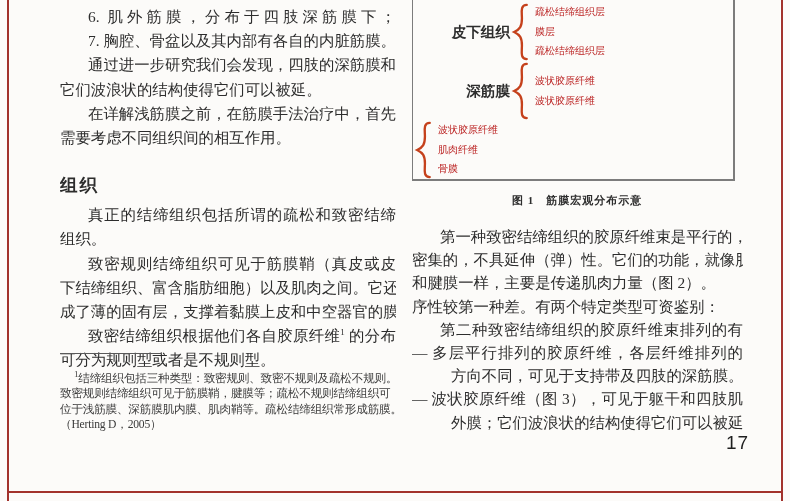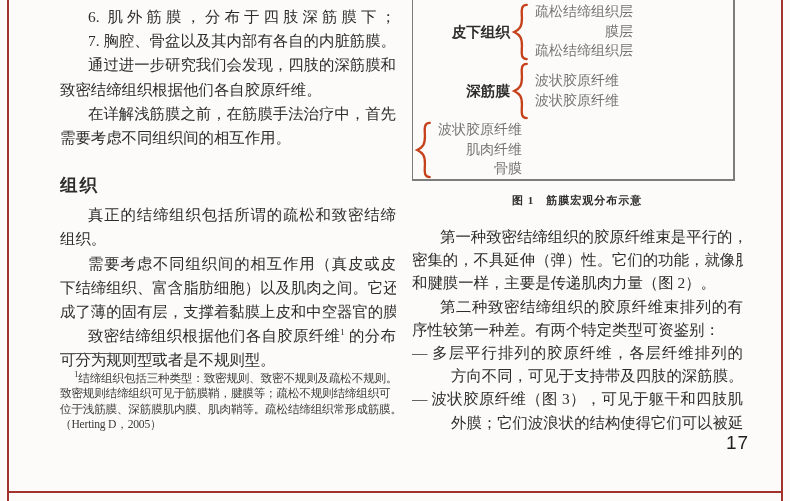--- a/index.html
+++ b/index.html
@@ -34,21 +34,21 @@
 
   
   .figure-box {
     position:absolute; left:412px; top:-2px; width:323px; height:183px;
     border:1px solid #7c7c7c; border-right-width:2px; border-bottom-width:2px;
     background:#fcfbf9; padding-top:3px;
   }
   .fig-group { display:flex; align-items:center; height:59px; }
   .fig-label-wrap { width:97px; text-align:right; font-size:14.6px; font-weight:bold; line-height:16px; color:#2d2d2d; }
   .brace-wrap { width:20px; height:58px; display:flex; align-items:center; justify-content:center; }
-  .fig-items { margin-left:5px; font-size:14px; color:#737373;text-align:right; }
+  .fig-items { margin-left:5px; font-size:10px; color:#b91c1c; }
   .fig-items > div { height:19.6px; line-height:19.6px; white-space:nowrap; }
 
   .figure-caption {
     position:absolute; left:412px; top:193px; width:330px;
     text-align:center; font-weight:bold; font-size:11px; letter-spacing:1px;
   }
 
   .col-right { position:absolute; left:412px; top:225px; width:331px; }
   .col-right .line { width:331px; height:23.2px; line-height:23.2px; font-size:15.4px; }
   .col-right .line.hang { padding-left:39px; }
@@ -65,29 +65,29 @@
 <div class="sheet">
 
   <div class="frame-v frame-left"></div>
   <div class="frame-v frame-right"></div>
   <div class="frame-bottom"></div>
 
   <div class="col-left">
     <div class="line ind">6. 肌外筋膜，分布于四肢深筋膜下；</div>
     <div class="line ind">7. 胸腔、骨盆以及其内部有各自的内脏筋膜。</div>
     <div class="line ind">通过进一步研究我们会发现，四肢的深筋膜和</div>
-    <div class="line end">致密结缔组织根据他们各自胶原纤维。</div>
+    <div class="line end">它们波浪状的结构使得它们可以被延。</div>
     <div class="line ind">在详解浅筋膜之前，在筋膜手法治疗中，首先</div>
     <div class="line end">需要考虑不同组织间的相互作用。</div>
 
     <div class="line heading">组织</div>
 
     <div class="line ind">真正的结缔组织包括所谓的疏松和致密结缔</div>
     <div class="line end">组织。</div>
-    <div class="line ind">需要考虑不同组织间的相互作用（真皮或皮</div>
+    <div class="line ind">致密规则结缔组织可见于筋膜鞘（真皮或皮</div>
     <div class="line">下结缔组织、富含脂肪细胞）以及肌肉之间。它还形</div>
     <div class="line">成了薄的固有层，支撑着黏膜上皮和中空器官的膜。</div>
     <div class="line ind"><span>致密结缔组织根据他们各自胶原纤维</span><sup class="note">1</sup><span> 的分布</span></div>
     <div class="line end">可分为规则型或者是不规则型。</div>
   </div>
 
   <div class="fn-rule"></div>
   <div class="footnote">
     <div class="fn-line ind"><sup class="note">1</sup><span>结缔组织包括三种类型：致密规则、致密不规则及疏松不规则。</span></div>
     <div class="fn-line">致密规则结缔组织可见于筋膜鞘，腱膜等；疏松不规则结缔组织可</div>
@@ -142,22 +142,22 @@
     </div>
 
   </div>
 
   <div class="figure-caption">图 1　筋膜宏观分布示意</div>
 
   <div class="col-right">
     <div class="line ind">第一种致密结缔组织的胶原纤维束是平行的，</div>
     <div class="line">密集的，不具延伸（弹）性。它们的功能，就像肌腱</div>
     <div class="line end">和腱膜一样，主要是传递肌肉力量（图 2）。</div>
+    <div class="line end">序性较第一种差。有两个特定类型可资鉴别：</div>
     <div class="line ind">第二种致密结缔组织的胶原纤维束排列的有</div>
-    <div class="line end">序性较第一种差。有两个特定类型可资鉴别：</div>
     <div class="line">— 多层平行排列的胶原纤维，各层纤维排列的</div>
     <div class="line hang end">方向不同，可见于支持带及四肢的深筋膜。</div>
     <div class="line">— 波状胶原纤维（图 3），可见于躯干和四肢肌</div>
     <div class="line hang">外膜；它们波浪状的结构使得它们可以被延</div>
   </div>
 
   <div class="page-number">17</div>
 
 </div>
 

